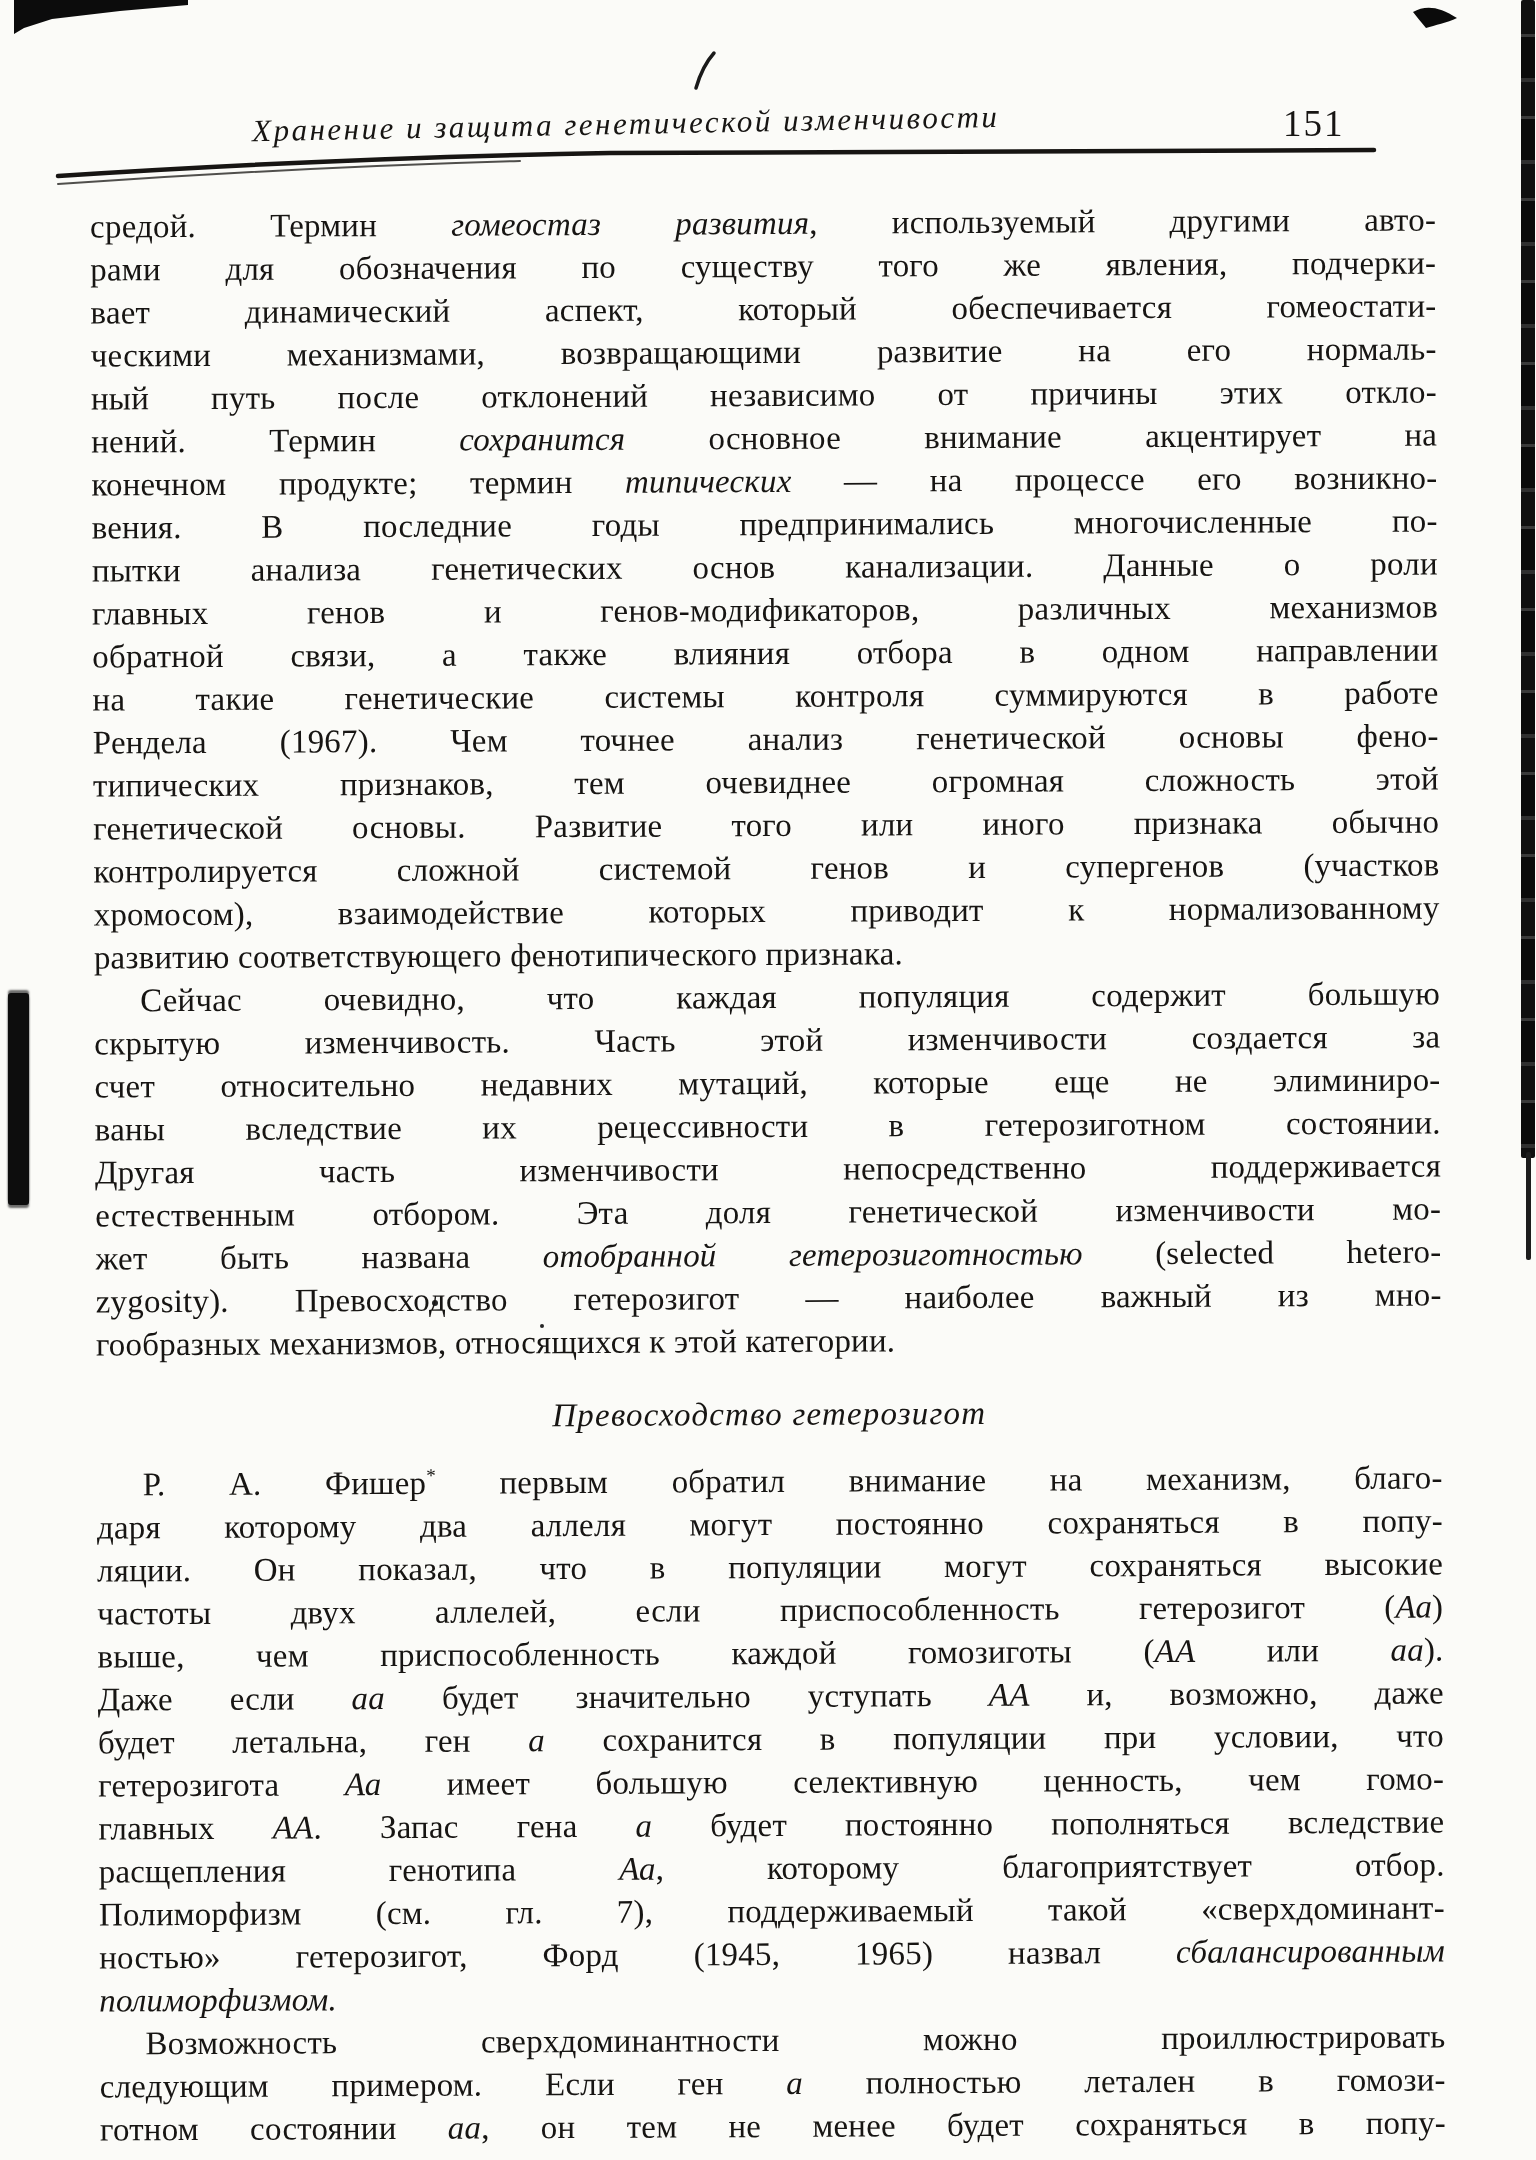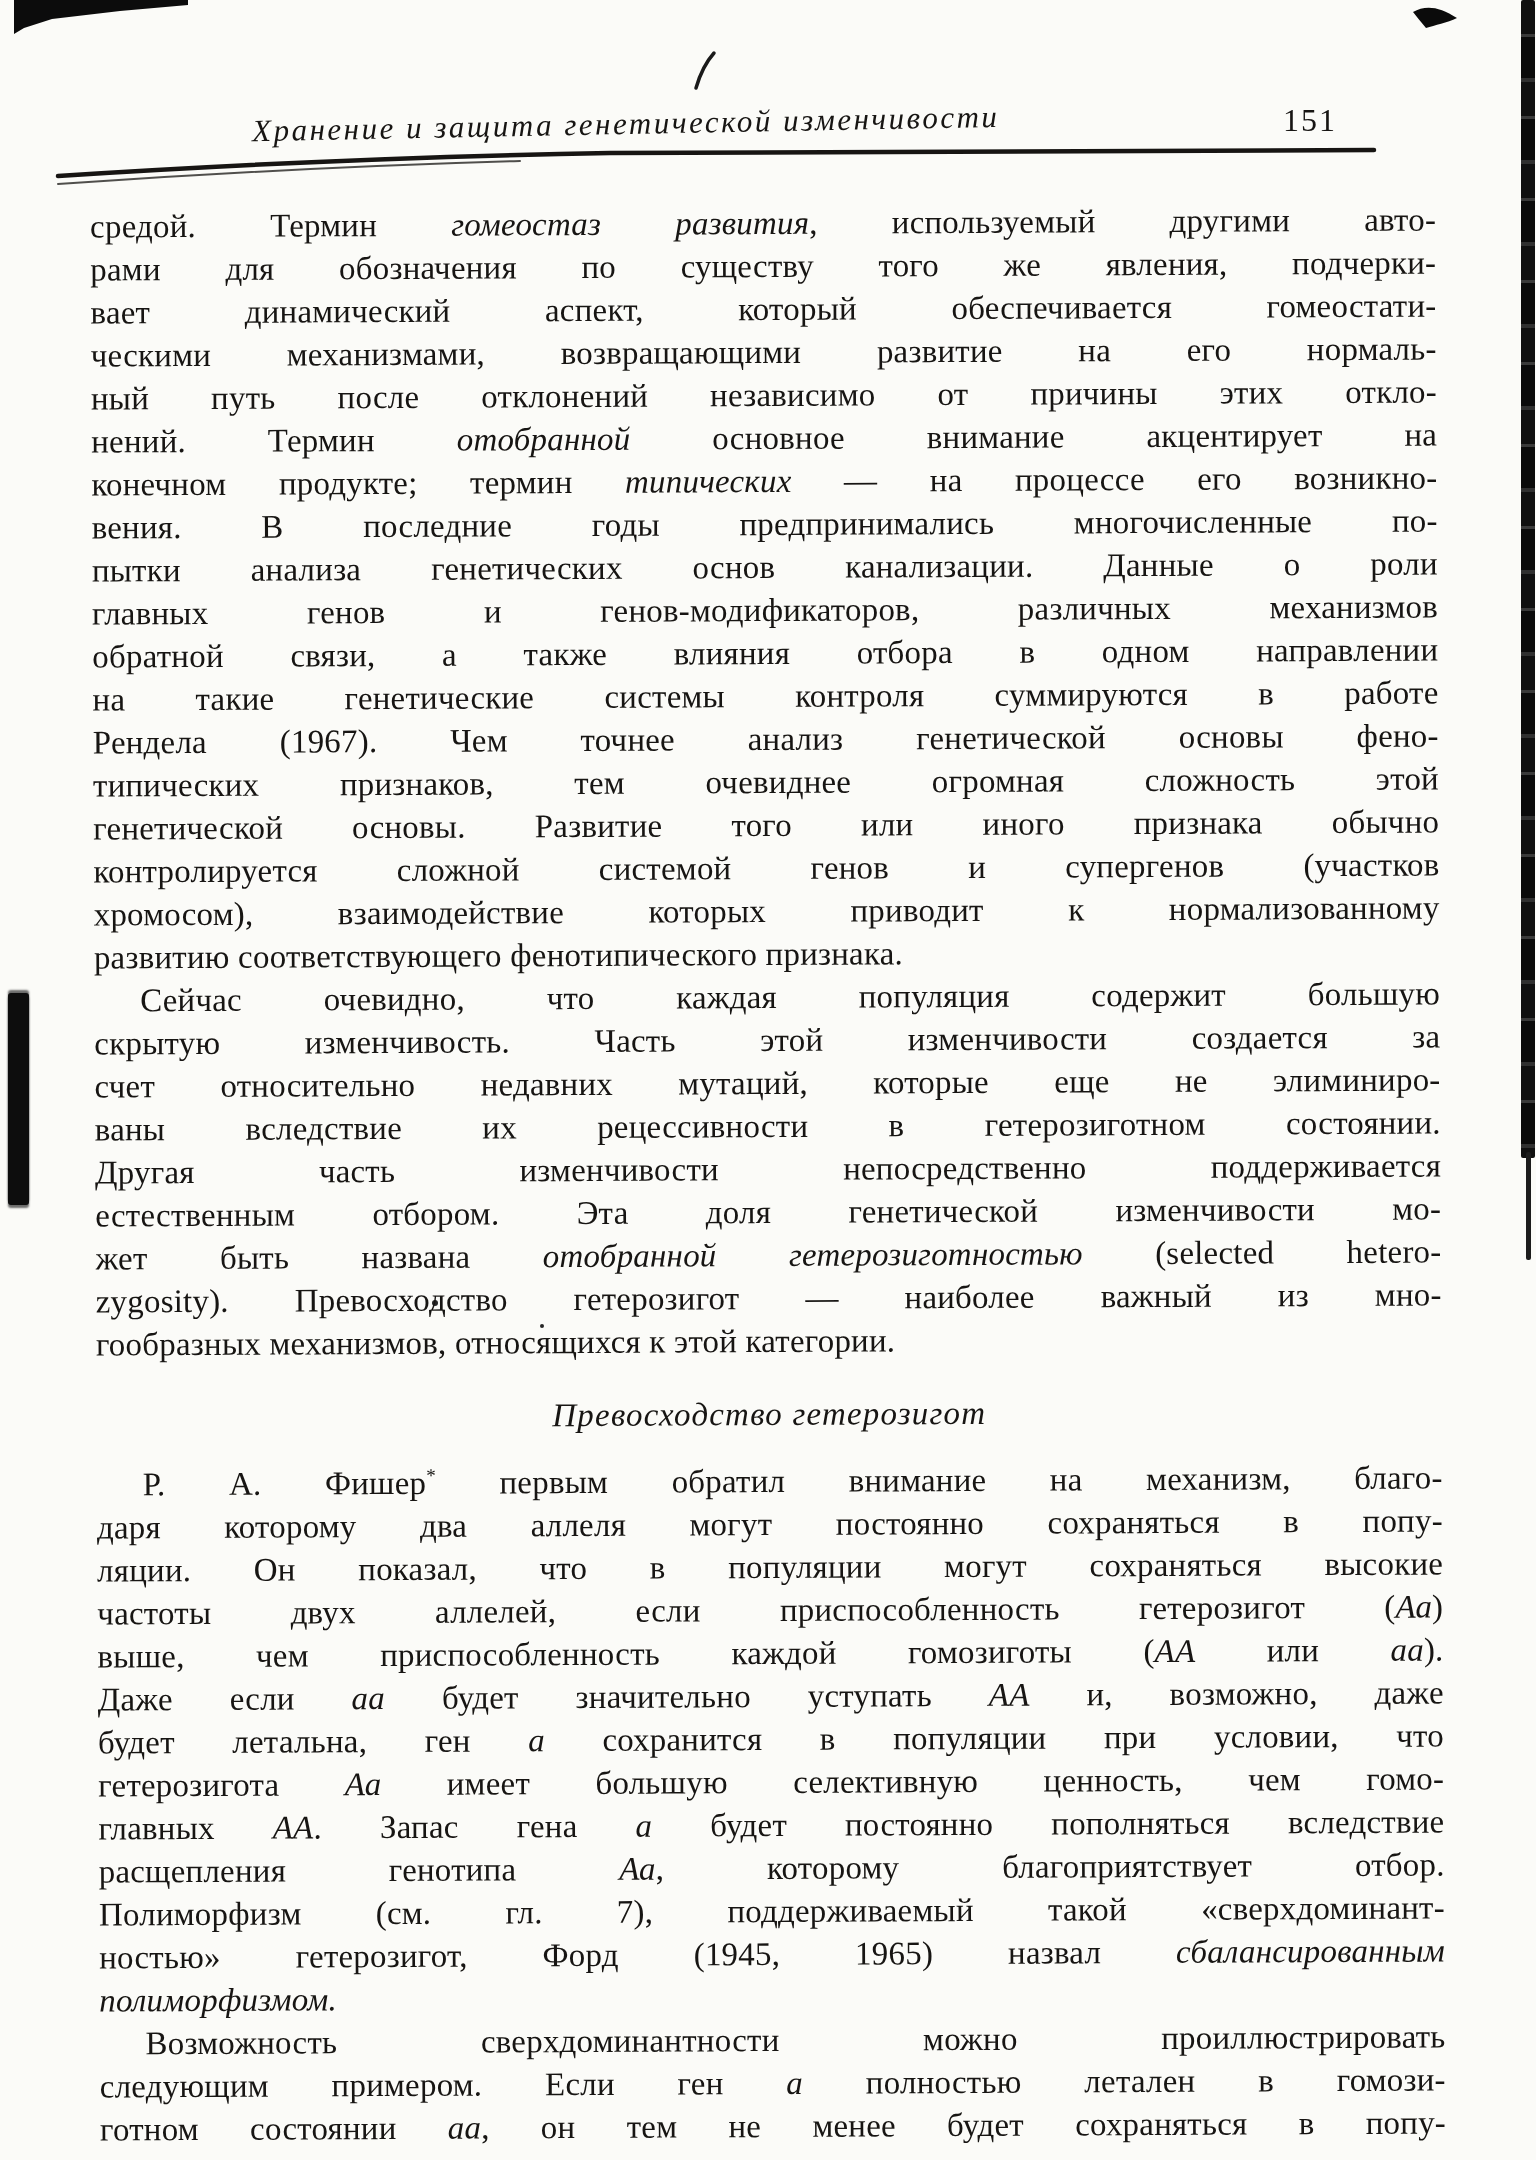--- a/index.html
+++ b/index.html
@@ -9,21 +9,21 @@
     font-family:"Liberation Serif", serif;
   }
   
   .running-title{
     position:absolute; left:252px; top:106px;
     font-style:italic; font-size:31px; letter-spacing:2.5px;
     transform:rotate(-1.1deg); white-space:nowrap;
   }
   .page-number{
     position:absolute; left:1283px; top:102px;
-    font-size:32px; letter-spacing:2px;
+    font-size:37px; letter-spacing:2px;
   }
   .header-rule{ position:absolute; left:0; top:0; }
   
   .body-column{
     position:absolute; left:95px; top:202px; width:1346px;
     font-size:33px; line-height:43px; letter-spacing:.2px;
     transform:rotate(-0.3deg);
   }
   .paragraph{margin:0;}
   .paragraph.indent .line:first-child{ text-indent:46px; }
@@ -78,21 +78,21 @@
   </svg>
 
   <div class="body-column">
     <div>
         <div class="paragraph">
           <div class="line"><span>средой. Термин </span><span class="it">гомеостаз развития</span><span>, используемый другими авто-</span></div>
           <div class="line"><span>рами для обозначения по существу того же явления, подчерки-</span></div>
           <div class="line"><span>вает динамический аспект, который обеспечивается гомеостати-</span></div>
           <div class="line"><span>ческими механизмами, возвращающими развитие на его нормаль-</span></div>
           <div class="line"><span>ный путь после отклонений независимо от причины этих откло-</span></div>
-          <div class="line"><span>нений. Термин </span><span class="it">отобранной</span><span> основное внимание акцентирует на</span></div>
+          <div class="line"><span>нений. Термин </span><span class="it">сохранится</span><span> основное внимание акцентирует на</span></div>
           <div class="line"><span>конечном продукте; термин </span><span class="it">типических</span><span> — на процессе его возникно-</span></div>
           <div class="line"><span>вения. В последние годы предпринимались многочисленные по-</span></div>
           <div class="line"><span>пытки анализа генетических основ канализации. Данные о роли</span></div>
           <div class="line"><span>главных генов и генов-модификаторов, различных механизмов</span></div>
           <div class="line"><span>обратной связи, а также влияния отбора в одном направлении</span></div>
           <div class="line"><span>на такие генетические системы контроля суммируются в работе</span></div>
           <div class="line"><span>Рендела (1967). Чем точнее анализ генетической основы фено-</span></div>
           <div class="line"><span>типических признаков, тем очевиднее огромная сложность этой</span></div>
           <div class="line"><span>генетической основы. Развитие того или иного признака обычно</span></div>
           <div class="line"><span>контролируется сложной системой генов и супергенов (участков</span></div>

